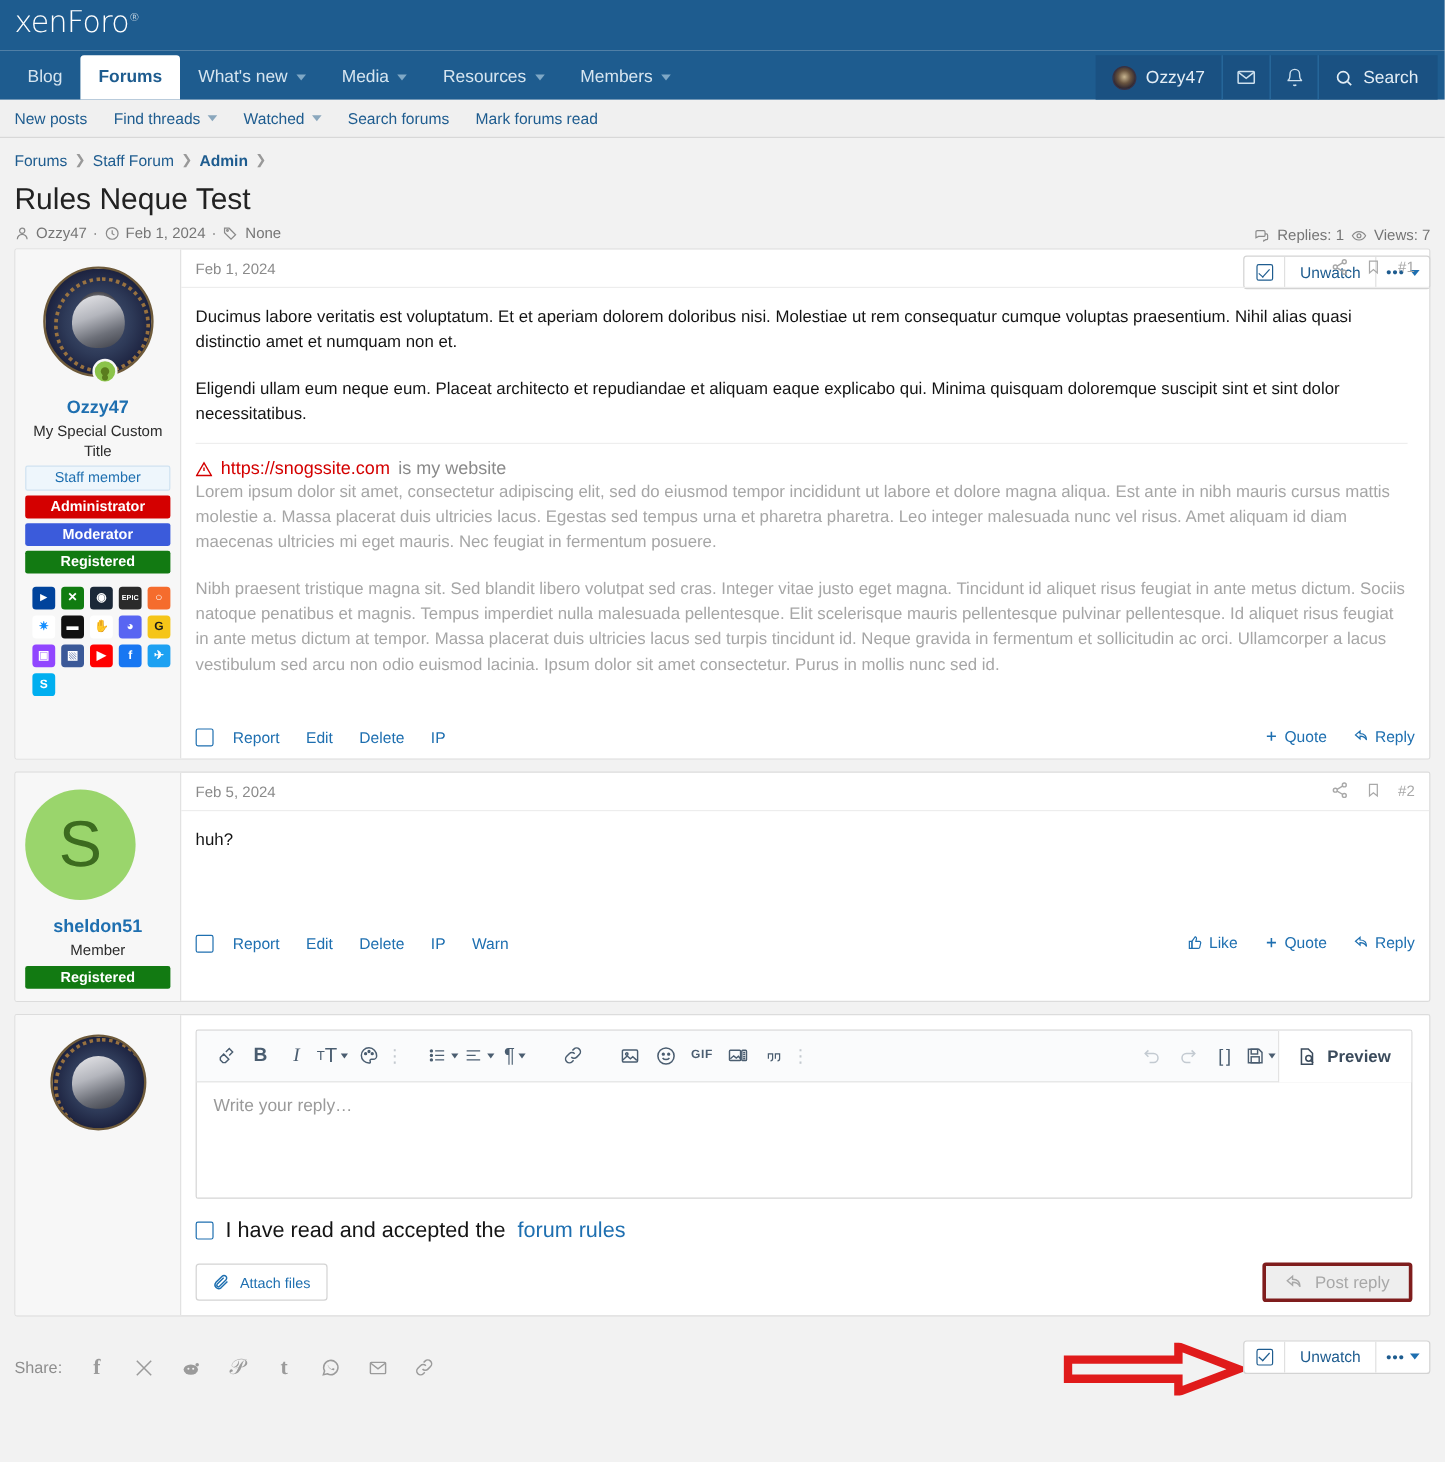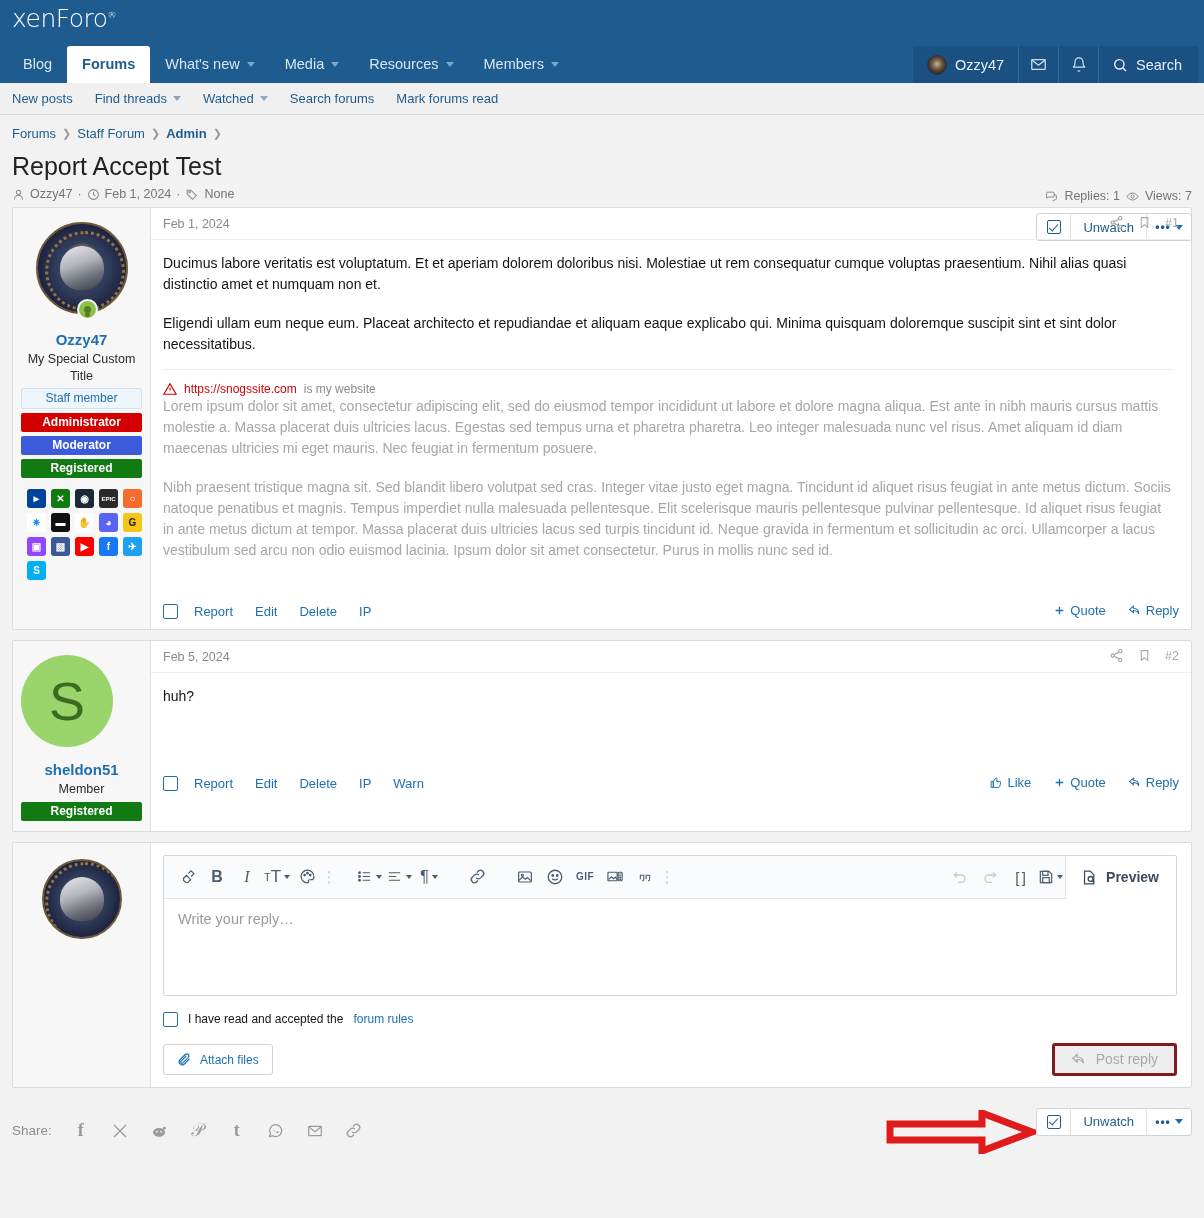--- a/index.html
+++ b/index.html
@@ -274,21 +274,21 @@
     position: absolute; right: 12px; top: 7px;
     display: flex; align-items: center; gap: 14px;
     color: #a8a8a8; font-size: 12.5px;
   }
   .post-body { padding: 13px 18px 6px 12px; }
   .post-body p { margin: 0 0 18px 0; line-height: 1.5; font-size: 14px; }
   .warn-line {
     display: flex; align-items: center; gap: 7px;
     border-top: 1px solid #eee;
     padding-top: 12px; margin-top: -4px;
-    font-size: 12px; color: #8a8a8a;
+    font-size: 15px; color: #8a8a8a;
   }
   .warn-line a { color: #d40000; text-decoration: none; }
   .dim-text { color: #a6a6a6; font-size: 12.3px; line-height: 1.52; margin: 14px 0 0 0; }
   .post-foot {
     display: flex; align-items: center;
     padding: 9px 12px 10px 12px;
     position: relative;
     margin-top: 10px;
   }
   .sel-box {
@@ -347,21 +347,21 @@
     height: 43px; padding: 0 17px 0 15px;
     color: #3b4b5c; font-weight: bold; font-size: 14px; cursor: pointer;
     background: #fff;
   }
   .editor-area {
     min-height: 96px; padding: 12px 14px;
     color: #9a9a9a; font-size: 14.5px; cursor: text;
   }
   .rules-row {
     display: flex; align-items: center; gap: 10px;
-    margin-top: 16px; font-size: 12px;
+    margin-top: 16px; font-size: 18px;
   }
   .rules-box {
     width: 15px; height: 15px; border: 1.6px solid #1e6fb0; border-radius: 2px;
     cursor: pointer; flex: none;
   }
   .rules-row a { color: #1e6fb0; text-decoration: none; cursor: pointer; }
   .reply-actions {
     display: flex; align-items: center; margin-top: 16px; position: relative; height: 34px;
   }
   .attach-btn {
@@ -483,21 +483,21 @@
   <div class="breadcrumb">
     <a>Forums</a>
     <span class="bc-sep">❯</span>
     <a>Staff Forum</a>
     <span class="bc-sep">❯</span>
     <a class="current">Admin</a>
     <span class="bc-sep">❯</span>
   </div>
 
   <div class="title-row">
-    <h1 class="page-title">Report Accept Test</h1>
+    <h1 class="page-title">Rules Neque Test</h1>
     <div class="thread-meta">
       <svg width="13" height="13" viewBox="0 0 24 24" fill="none" stroke="#8a8a8a" stroke-width="1.9">
           <circle cx="12" cy="8" r="4"></circle>
           <path d="M4.5 21a7.5 7.5 0 0 1 15 0"></path>
         </svg>
       <a>Ozzy47</a>
       <span>·</span>
       <svg width="13" height="13" viewBox="0 0 24 24" fill="none" stroke="#8a8a8a" stroke-width="1.9">
           <circle cx="12" cy="12" r="9"></circle>
           <path d="M12 7v5.5l3.5 2"></path>

